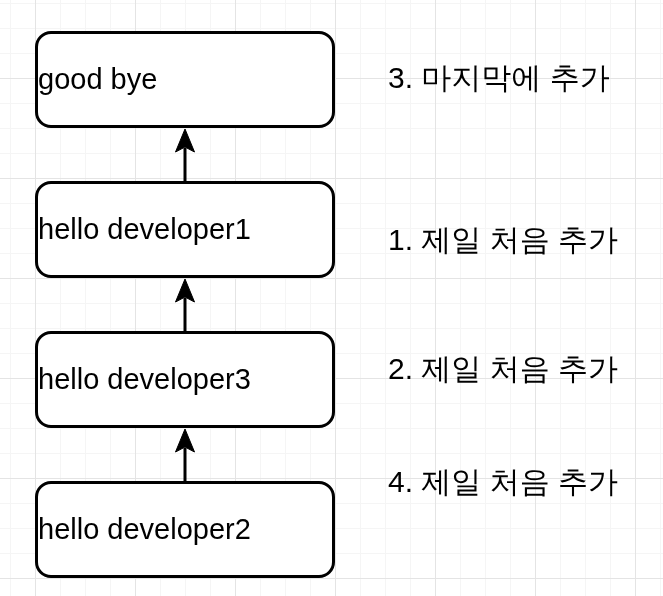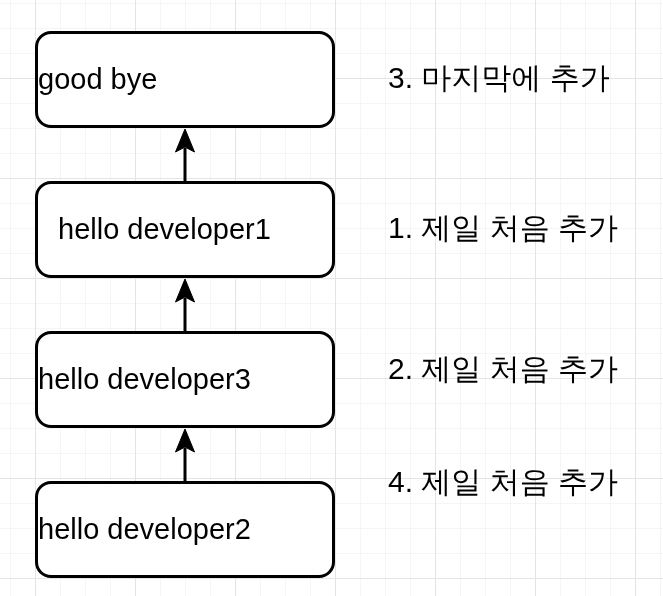--- a/index.html
+++ b/index.html
@@ -32,21 +32,21 @@
     border: 3px solid #000000;
     border-radius: 16px;
     display: flex;
     align-items: center;
     justify-content: flex-start;
     font-size: 29px;
     line-height: 1;
     white-space: nowrap;
   }
   .node-1 { top: 31px; }
-  .node-2 { top: 181px; padding-left: 20px; }
+  .node-2 { top: 181px; }
   .node-3 { top: 331px; }
   .node-4 { top: 481px; }
 
   .edge {
     position: absolute;
     left: 170px;
     width: 30px;
     height: 53px;
   }
   .edge-1 { top: 128px; }
@@ -54,21 +54,21 @@
   .edge-3 { top: 428px; }
 
   .annotation {
     position: absolute;
     left: 388px;
     font-size: 30px;
     line-height: 36px;
     white-space: nowrap;
   }
   .annotation-1 { top: 60px; }
-  .annotation-2 { top: 210px; }
+  .annotation-2 { top: 222px; }
   .annotation-3 { top: 351px; }
   .annotation-4 { top: 464px; }
 </style>
 </head>
 <body>
 
 <div class="canvas">
 
   <div class="node node-1">
     <span>good bye</span>

